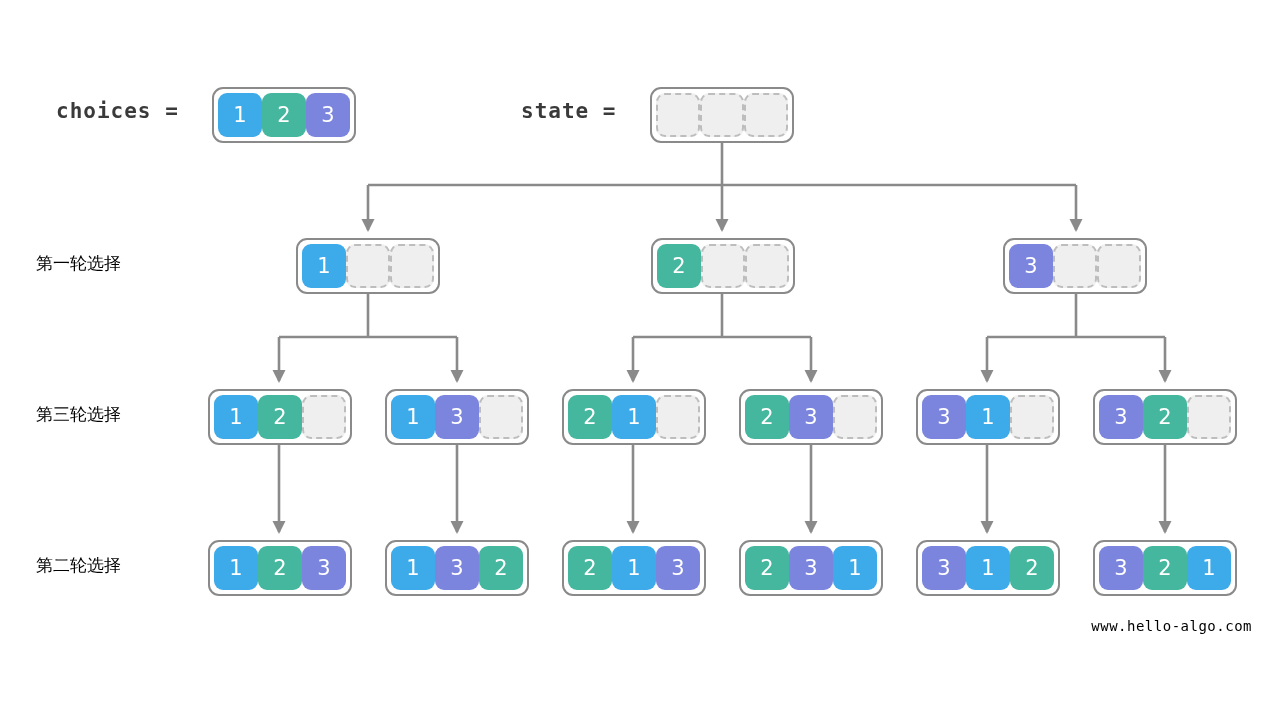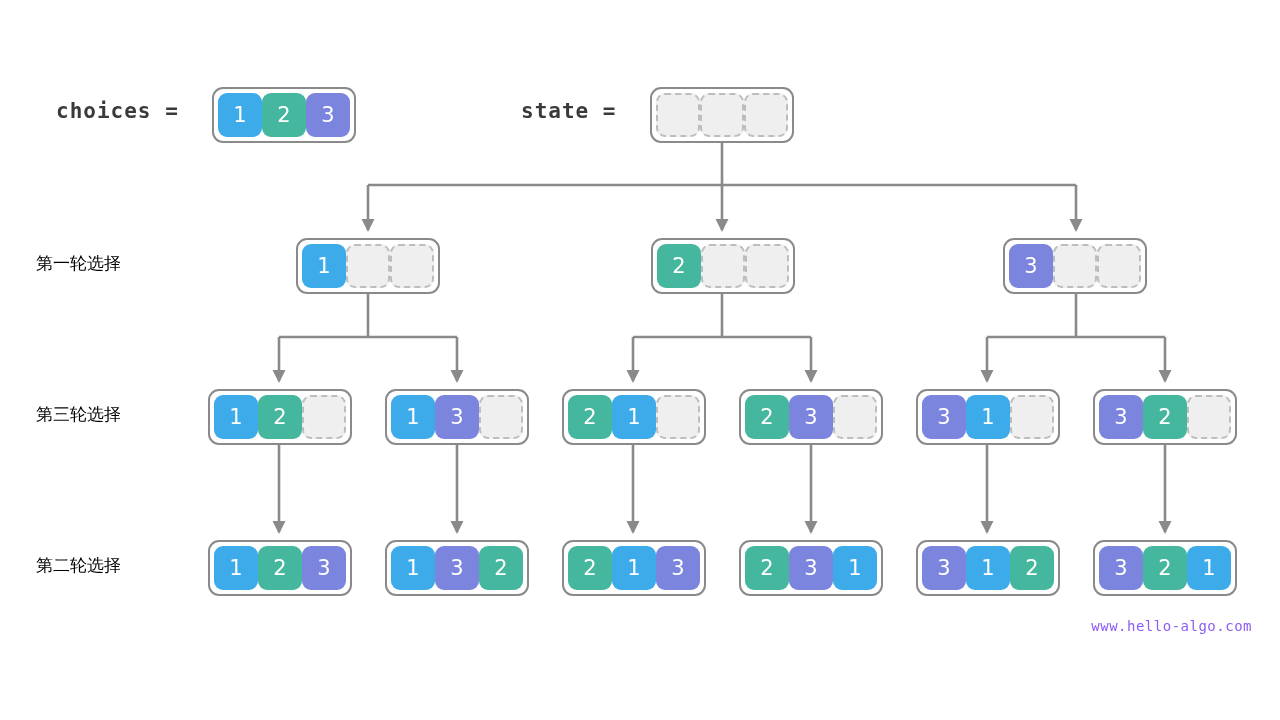--- a/index.html
+++ b/index.html
@@ -87,21 +87,21 @@
   .cell.v2 { background: #45b79e; }
   .cell.v3 { background: #7b85dd; }
 
   
   #watermark {
     position: absolute;
     right: 28px;
     bottom: 22px;
     font-family: "DejaVu Sans Mono", "Liberation Mono", monospace;
     font-size: 14px;
-    color: #8b5cf6;
+    color: #000000;
     letter-spacing: 0.5px;
     z-index: 3;
   }
 </style>
 </head>
 <body>
 
 <div id="canvas">
 
   <svg id="edges" viewBox="0 0 1280 720" width="1280" height="720">

